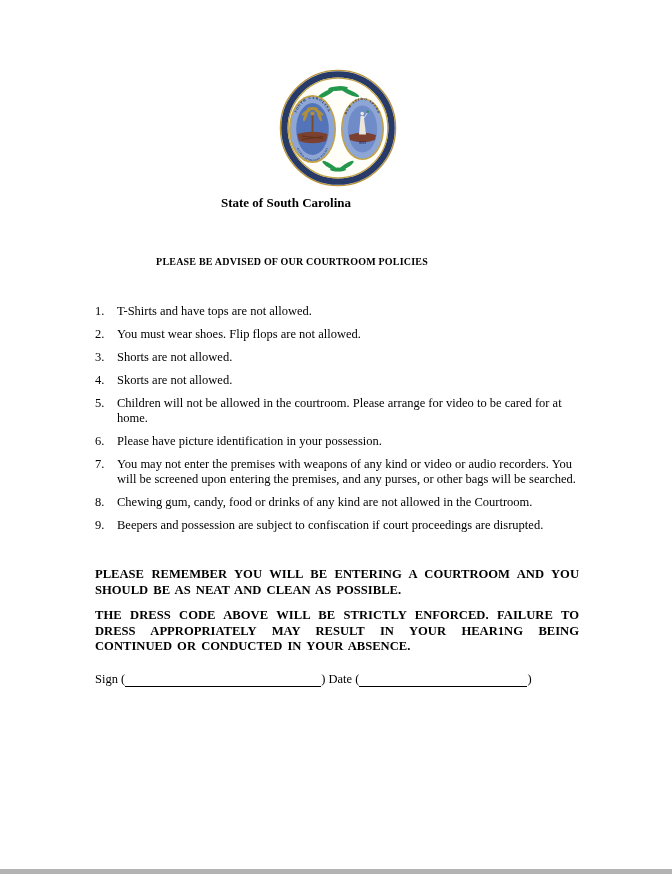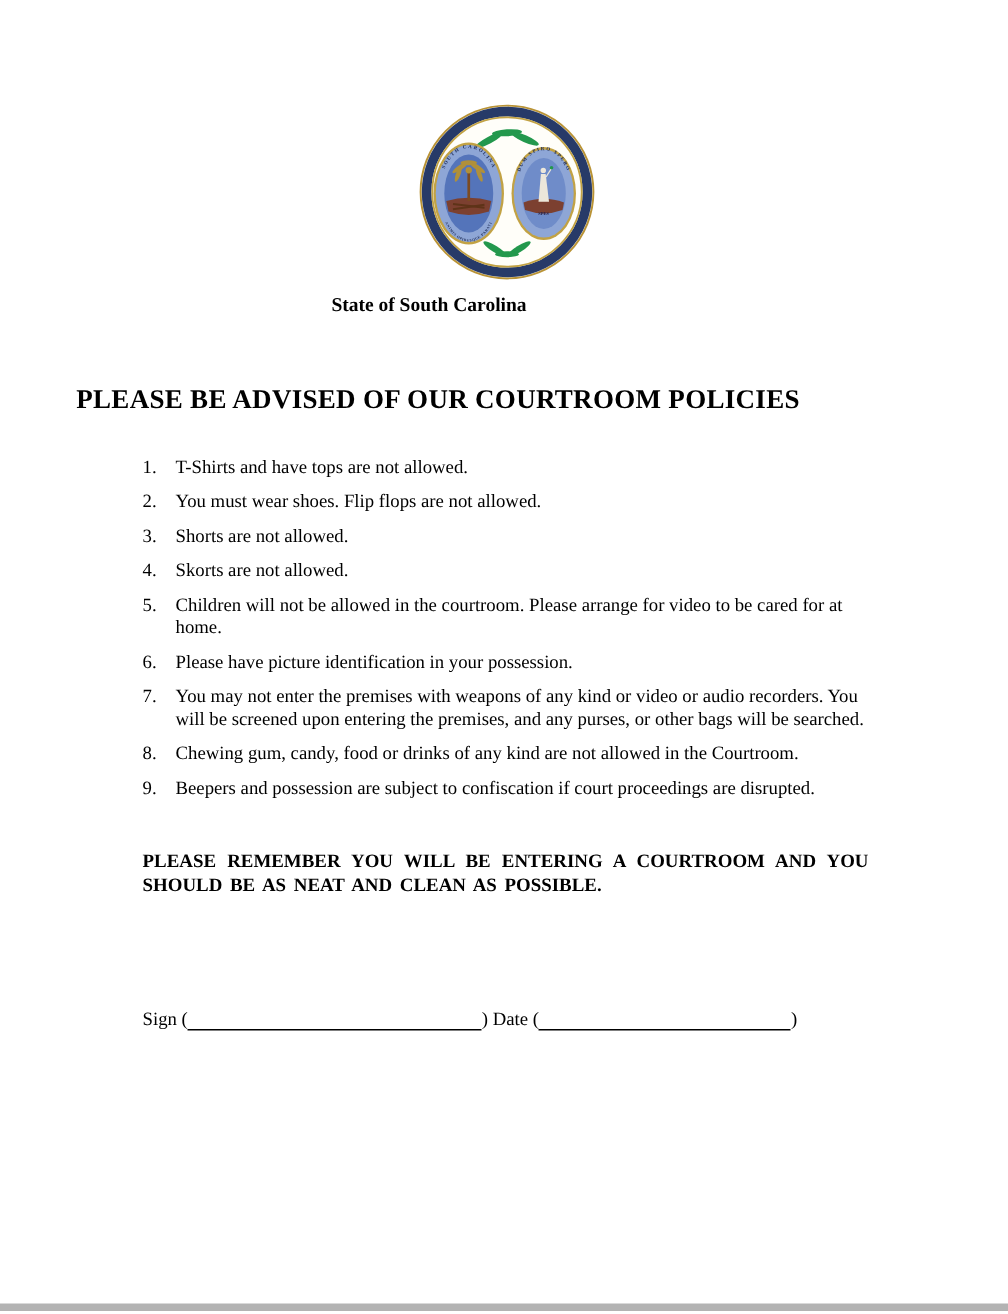--- a/index.html
+++ b/index.html
@@ -14,21 +14,21 @@
   .seal {
     position: absolute; left: 278px; top: 68px;
     width: 120px; height: 120px;
   }
   .header-block {
     position: absolute; top: 195px; left: 0; width: 572px;
     text-align: center; font-weight: bold; font-size: 13px; line-height: 16.5px;
   }
   .doc-title {
     position: absolute; top: 256px; left: 0; width: 584px;
-    text-align: center; font-weight: bold; font-size: 18px; letter-spacing: 0.2px;
+    text-align: center; font-weight: bold; font-size: 10px; letter-spacing: 0.2px;
   }
   .policy-list {
     position: absolute; top: 304px; left: 95px; width: 484px;
     font-size: 12.5px; line-height: 15px;
   }
   .policy { display: flex; margin-bottom: 8px; }
   .policy .num { flex: none; width: 22px; }
   .policy .txt { flex: 1; }
   .notices {
     position: absolute; top: 567px; left: 95px; width: 484px;
@@ -163,20 +163,21 @@
       <span class="txt">Chewing gum, candy, food or drinks of any kind are not allowed in the Courtroom.</span>
     </div>
     <div class="policy">
       <span class="num">9.</span>
       <span class="txt">Beepers and possession are subject to confiscation if court proceedings are disrupted.</span>
     </div>
   </div>
 
   <div class="notices">
     <p class="notice">PLEASE REMEMBER YOU WILL BE ENTERING A COURTROOM AND YOU SHOULD BE AS NEAT AND CLEAN AS POSSIBLE.</p>
+    <p class="notice">THE DRESS CODE ABOVE WILL BE STRICTLY ENFORCED. FAILURE TO DRESS APPROPRIATELY MAY RESULT IN YOUR HEAR1NG BEING CONTINUED OR CONDUCTED IN YOUR ABSENCE.</p>
   </div>
 
   <div class="sign-row">
     <span>Sign (</span><span class="blank blank-sign"></span><span>) Date (</span><span class="blank blank-date"></span><span>)</span>
   </div>
 
   <div class="bottom-strip"></div>
 
 </div>
 

